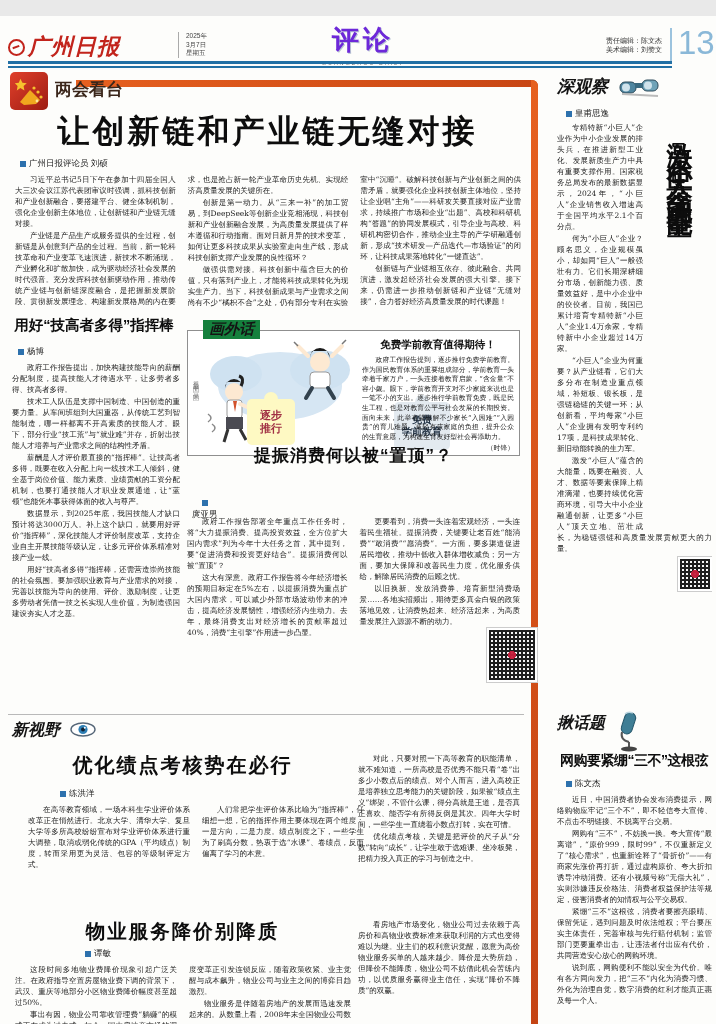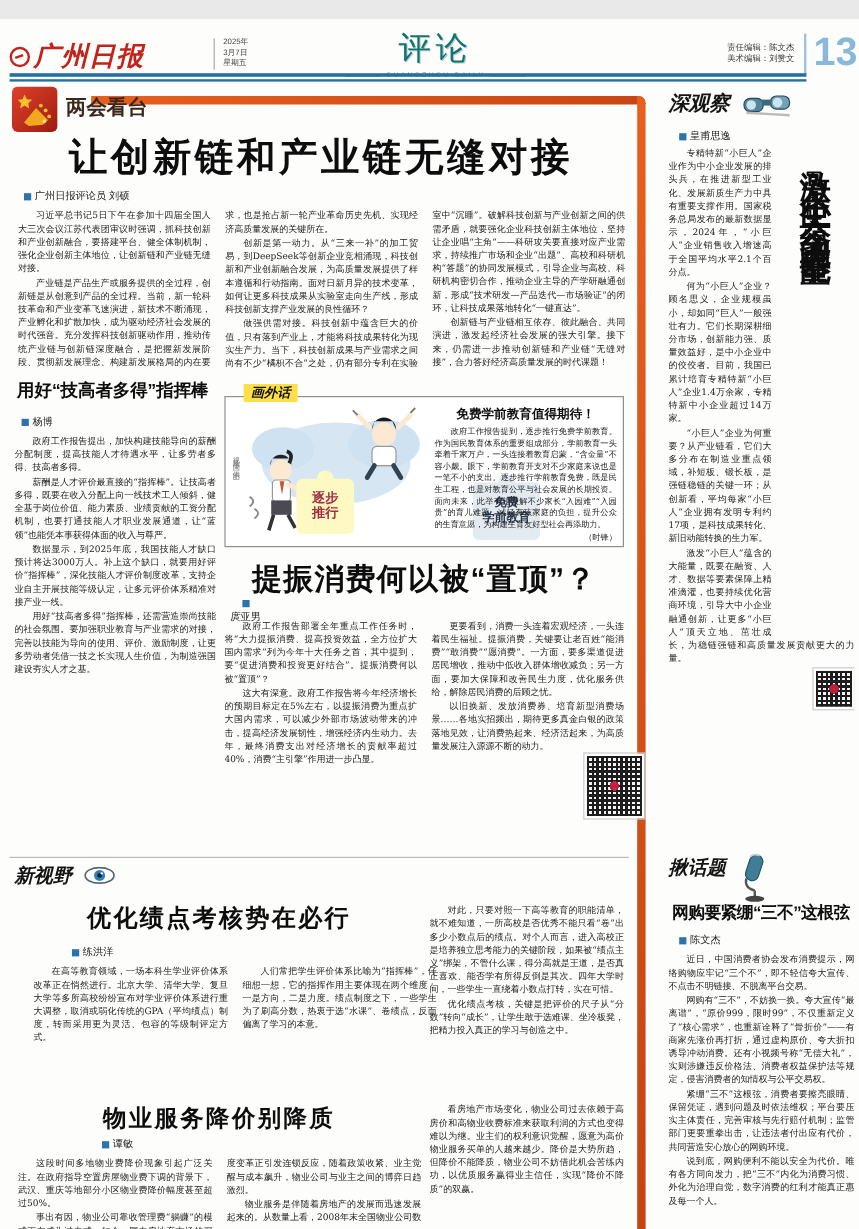--- a/index.html
+++ b/index.html
@@ -11,27 +11,27 @@
   }
   .abs { position:absolute; }
 
   
   .logo-wrap { left:8px; top:14px; width:165px; height:34px; display:flex; align-items:center; }
   .logo-emblem { width:17px; height:17px; border:2px solid #c2241c; border-radius:50%; position:relative; margin-right:3px; flex:none;}
   .logo-emblem::after{ content:""; position:absolute; left:3px; top:5px; width:7px; height:3px; border-top:2px solid #c2241c; transform:rotate(-20deg);}
   .logo-text { font-size:22px; font-weight:bold; font-style:italic; color:#c2241c; letter-spacing:1px; white-space:nowrap;}
   .date-block { left:178px; top:16px; border-left:1px solid #aaa; padding-left:7px; font-size:6.5px; line-height:8.5px; color:#444; font-family:"Liberation Sans",sans-serif;}
   .title-block { left:288px; top:6px; width:150px; text-align:center;}
-  .title-main { font-size:27px; font-weight:normal; color:#0f766e; letter-spacing:4px; font-family:"DejaVu Serif",serif; text-shadow:1px 1px 0 #b9c6d2;}
+  .title-main { font-size:27px; font-weight:bold; color:#6d28d9; letter-spacing:4px; font-family:"DejaVu Serif",serif; text-shadow:1px 1px 0 #b9c6d2;}
   .title-sub { display:flex; align-items:center; gap:5px; margin-top:2px;}
   .title-sub .ln { flex:1; height:1px; background:#9a9a9a;}
   .title-sub .t { font-size:5.5px; letter-spacing:2px; color:#777; font-family:"Liberation Sans",sans-serif; white-space:nowrap;}
   .editors { left:548px; top:20px; width:114px; text-align:right; font-size:7px; line-height:9px; color:#333; font-family:"Liberation Sans",sans-serif;}
   .pagenum-divider { left:670px; top:12px; width:2px; height:34px; background:#9cc3de;}
-  .pagenum { left:678px; top:8px; font-size:33px; font-weight:bold; color:#8ab8d8; font-family:"Liberation Sans",sans-serif;text-align:right;}
+  .pagenum { left:678px; top:8px; font-size:33px; font-weight:normal; color:#8ab8d8; font-family:"Liberation Sans",sans-serif;text-align:right;}
   .rule1 { left:8px; top:45px; width:664px; height:3px; background:#2270a5;}
   .rule2 { left:8px; top:50px; width:664px; height:1.5px; background:#2270a5;}
 
   
   .frame-top { left:76px; top:64px; width:462px; height:7px; background:linear-gradient(90deg,#e2half,#e35a1f,#c44414); background:linear-gradient(90deg,#e6601f,#c84614); border-top-right-radius:6px;}
   .frame-right { left:531px; top:64px; width:7px; height:948px; background:linear-gradient(180deg,#e6601f,#c44414); border-top-right-radius:6px;}
 
   
   .seclabel { font-family:"DejaVu Serif",serif; font-weight:bold; font-style:italic; color:#141414; white-space:nowrap;}
 
@@ -52,34 +52,34 @@
   .a1-byline { left:20px; top:142px;}
   .a1-body { left:15px; top:158px; width:506px; height:148px;}
 
   
   .a2-head { left:8px; top:300px; width:172px; font-size:14.5px; letter-spacing:0;}
   .a2-byline { left:18px; top:330px;}
   .a2-body { left:12px; top:346px; width:168px; height:352px;}
 
   
   .cartoon-box { left:187px; top:314px; width:333px; height:126px; border:1px solid #8f8f8f; background:#fff;}
-  .cartoon-label { left:203px; top:304px; padding:0 6px; background:#fde047; font-size:11px;}
+  .cartoon-label { left:203px; top:304px; padding:0 6px; background:#15803d; font-size:15px;}
   .cartoon-credit { left:191px; top:360px; writing-mode:vertical-rl; font-size:6px; color:#777; letter-spacing:2px; height:76px;}
   .cartoon-art { left:200px; top:318px; width:158px; height:120px;}
   .puzzle { position:absolute; border-radius:5px; display:flex; flex-direction:column; align-items:center; justify-content:center; font-weight:bold; font-family:"Liberation Sans",sans-serif; text-align:center;}
   .puzzle::before { content:""; position:absolute; top:-7px; left:50%; margin-left:-7px; width:14px; height:14px; border-radius:50%; background:inherit;}
   .puzzle-pink { left:247px; top:383px; width:48px; height:46px; background:#fef9c3; color:#a03044; font-size:11px; line-height:13px;}
   .puzzle-blue { left:394px; top:386px; width:56px; height:48px; background:#e3eaf0; color:#273749; font-size:10px; line-height:12px;}
   .caption { left:362px; top:322px; width:152px; height:114px;}
   .caption-title { font-size:10.5px; font-weight:bold; text-align:center; font-family:"Liberation Sans",sans-serif; margin-bottom:4px; color:#111;}
   .caption-text { font-size:6.8px; line-height:9.6px; text-align:justify; text-indent:2em;}
   .caption-sign { font-size:6.8px; text-align:right; margin-top:1px;}
 
   
-  .a3-head { left:187px; top:450px; width:333px; font-size:25px; letter-spacing:1px;}
+  .a3-head { left:187px; top:428px; width:333px; font-size:17px; letter-spacing:1px;}
   .a3-byline { left:192px; top:484px;flex-direction:column;}
   .a3-body { left:187px; top:500px; width:333px; height:200px;}
   .qr { background:
       radial-gradient(circle at 50% 50%, rgba(200,30,60,.95) 0 4px, transparent 4px),
       repeating-linear-gradient(0deg,#1d1d1d 0 2px,transparent 2px 4px),
       repeating-linear-gradient(90deg,#1d1d1d 0 2px,#f5f5f5 2px 4px);
     border:2px solid #fff; outline:1px solid #ccc;}
   .qr1 { left:487px; top:612px; width:50px; height:54px;}
 
   
@@ -175,20 +175,21 @@
       <p>创新链与产业链相互依存、彼此融合、共同演进，激发起经济社会发展的强大引擎。接下来，仍需进一步推动创新链和产业链“无缝对接”，合力答好经济高质量发展的时代课题！</p>
     </div>
 
   <div class="abs headline a2-head">用好“技高者多得”指挥棒</div>
   <div class="abs byline a2-byline">
     <span class="sq"></span>
     <span>杨博</span>
   </div>
   <div class="abs body-text a2-body">
       <p>政府工作报告提出，加快构建技能导向的薪酬分配制度，提高技能人才待遇水平，让多劳者多得、技高者多得。</p>
+      <p>技术工人队伍是支撑中国制造、中国创造的重要力量。从车间班组到大国重器，从传统工艺到智能制造，哪一样都离不开高素质的技能人才。眼下，部分行业“技工荒”与“就业难”并存，折射出技能人才培养与产业需求之间的结构性矛盾。</p>
       <p>薪酬是人才评价最直接的“指挥棒”。让技高者多得，既要在收入分配上向一线技术工人倾斜，健全基于岗位价值、能力素质、业绩贡献的工资分配机制，也要打通技能人才职业发展通道，让“蓝领”也能凭本事获得体面的收入与尊严。</p>
       <p>数据显示，到2025年底，我国技能人才缺口预计将达3000万人。补上这个缺口，就要用好评价“指挥棒”，深化技能人才评价制度改革，支持企业自主开展技能等级认定，让多元评价体系精准对接产业一线。</p>
       <p>用好“技高者多得”指挥棒，还需营造崇尚技能的社会氛围。要加强职业教育与产业需求的对接，完善以技能为导向的使用、评价、激励制度，让更多劳动者凭借一技之长实现人生价值，为制造强国建设夯实人才之基。</p>
     </div>
 
   <div class="abs cartoon-box"></div>
   <div class="abs seclabel cartoon-label">画外话</div>
   <div class="abs cartoon-credit">视觉中国 供图</div>
   <div class="abs cartoon-art">
     <svg width="158" height="120" viewBox="0 0 158 120">

